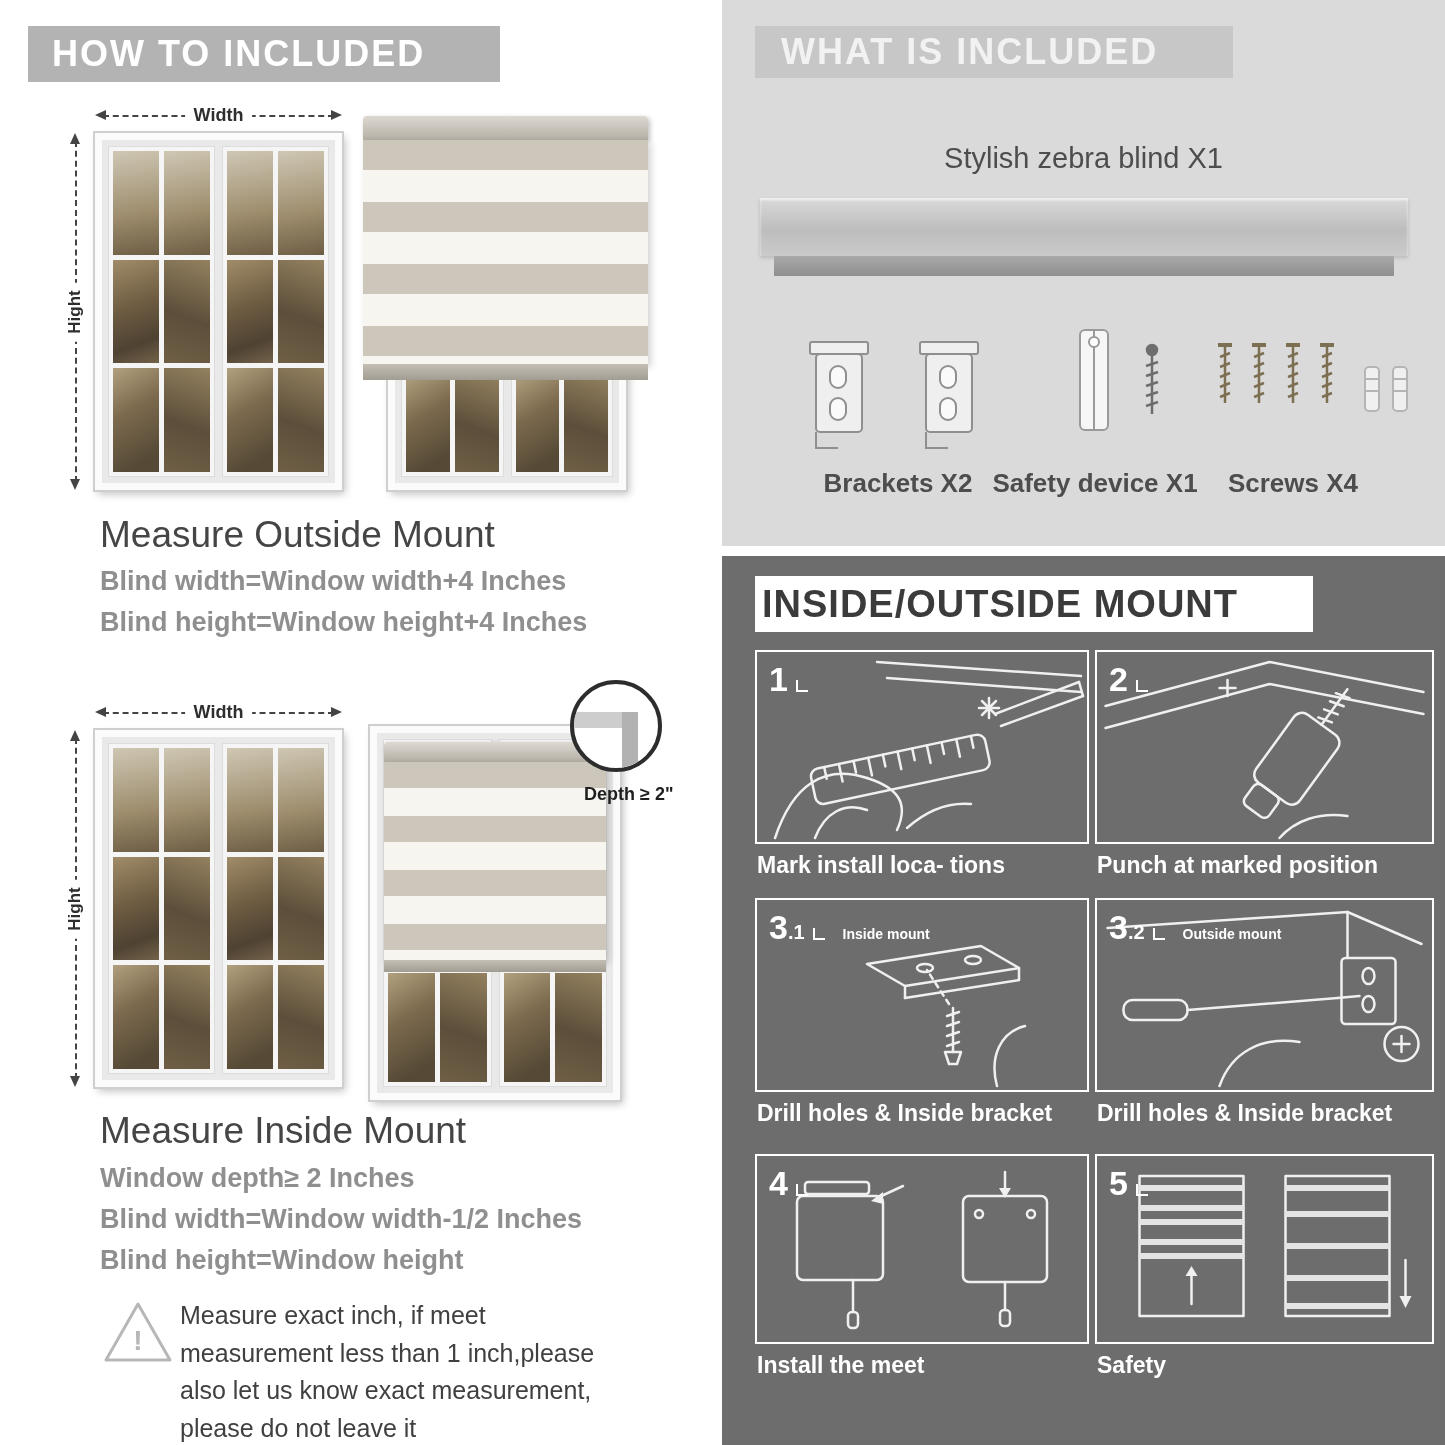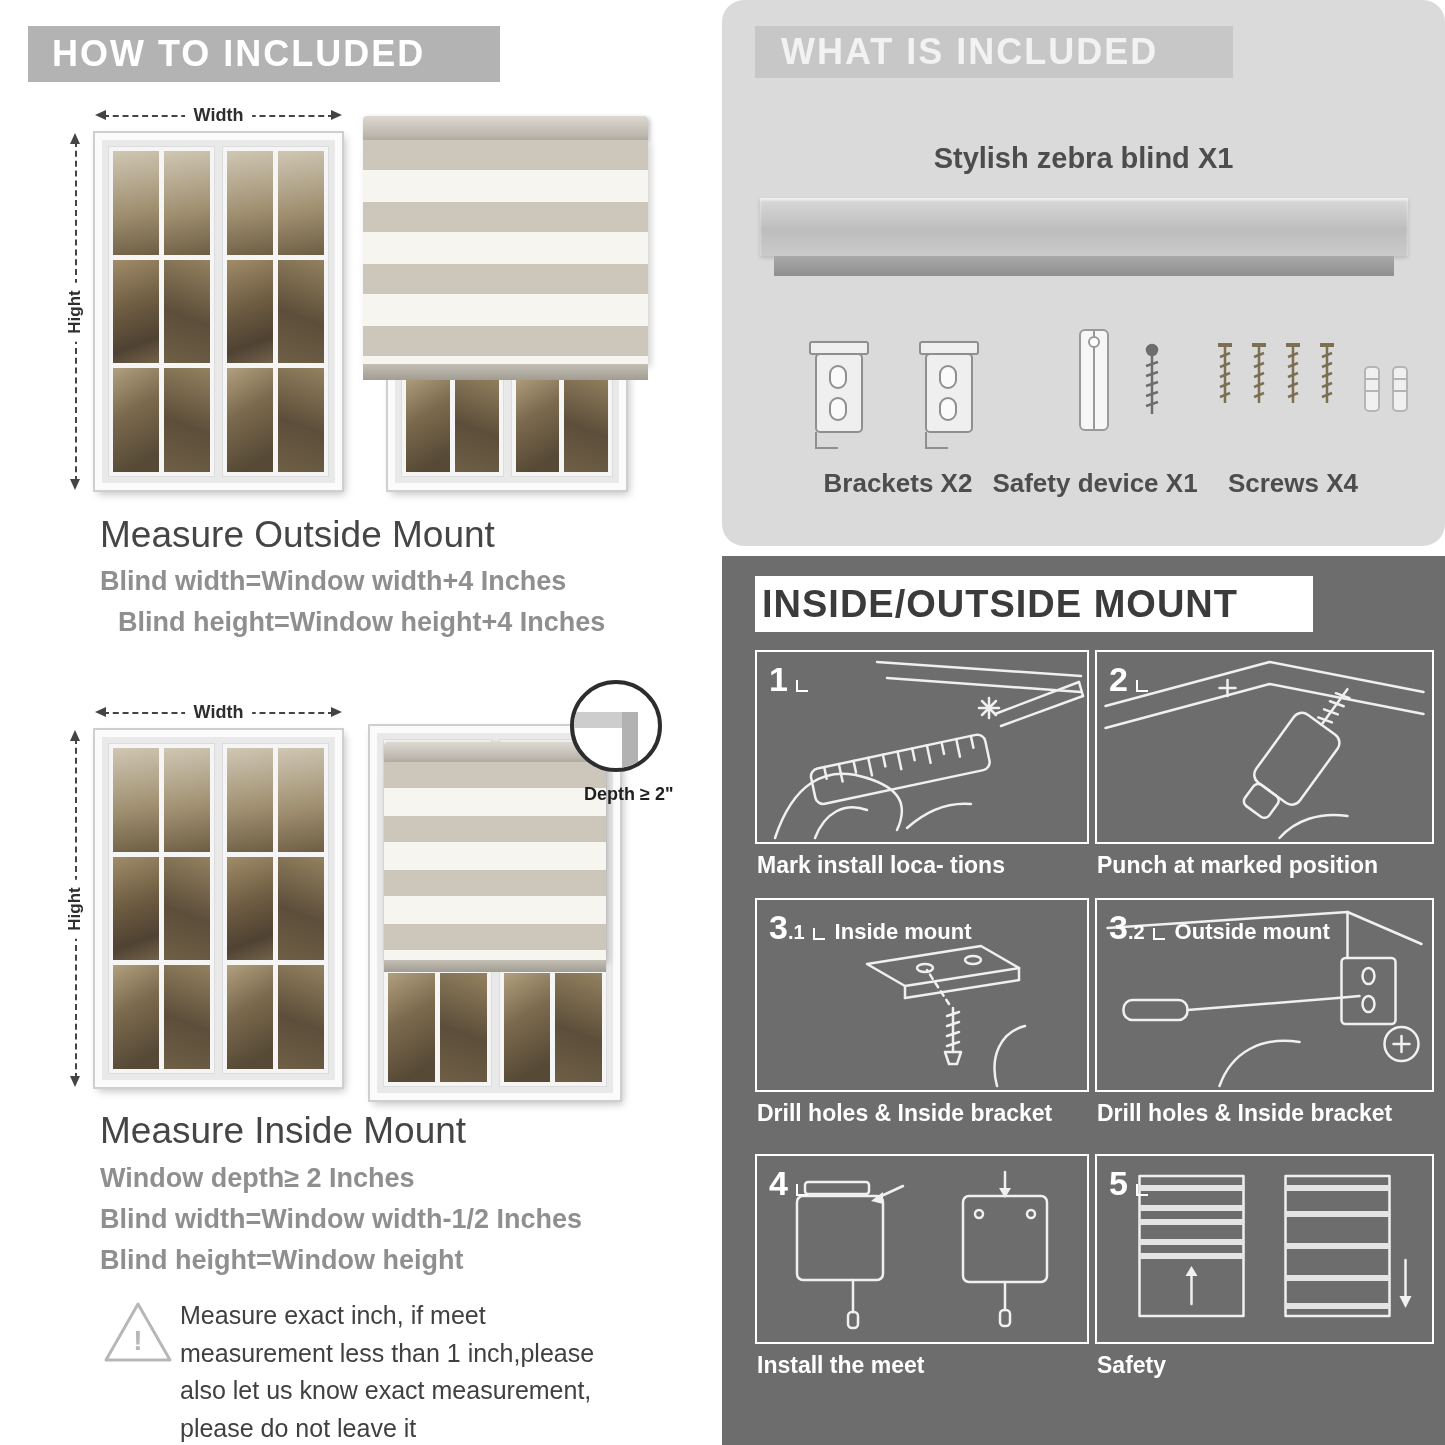--- a/index.html
+++ b/index.html
@@ -47,39 +47,39 @@
 
   .depth-circle{position:absolute;width:92px;height:92px;border:4px solid #2d2d2d;border-radius:50%;
     background:#fff;overflow:hidden;}
   .depth-circle .c-h{position:absolute;left:0;top:28px;right:20px;height:16px;background:#cdcdcd;}
   .depth-circle .c-v{position:absolute;right:20px;top:28px;bottom:0;width:16px;background:#b2b2b2;}
   .depth-label{position:absolute;font-size:18px;font-weight:bold;color:#1f1f1f;}
 
   .warn-text{position:absolute;font-size:25px;color:#404040;line-height:1.5;}
 
   
-  .section-included{position:absolute;left:722px;top:0;width:723px;height:546px;background:#dadada;border-radius:22px;}
+  .section-included{position:absolute;left:722px;top:0;width:723px;height:546px;background:#dadada;}
   .banner-right{position:absolute;left:33px;top:26px;width:478px;height:52px;background:#c7c7c7;color:#f2f2f2;
     font-size:36px;font-weight:bold;letter-spacing:2px;display:flex;align-items:center;padding-left:26px;}
-  .blind-label{position:absolute;left:0;right:0;top:142px;text-align:center;font-size:29px;font-weight:bold;color:#4d4d4d;}
+  .blind-label{position:absolute;left:0;right:0;top:142px;text-align:center;font-size:29px;font-weight:normal;color:#4d4d4d;}
   .hr-top{position:absolute;left:38px;top:198px;width:648px;height:58px;
     background:linear-gradient(180deg,#d9d9d9,#bdbdbd 55%,#cacaca);box-shadow:inset 0 2px 3px rgba(255,255,255,.7),0 2px 4px rgba(0,0,0,.15);}
   .hr-lip{position:absolute;left:52px;top:256px;width:620px;height:20px;background:linear-gradient(180deg,#a9a9a9,#8f8f8f);}
   .item-label{position:absolute;font-size:26px;font-weight:bold;color:#4d4d4d;text-align:center;}
 
   .section-mount{position:absolute;left:722px;top:556px;width:723px;height:889px;background:#6d6d6d;}
   .banner-mount{position:absolute;left:33px;top:20px;width:558px;height:56px;background:#fff;color:#3b3b3b;
     font-size:38px;font-weight:bold;letter-spacing:1px;display:flex;align-items:center;padding-left:7px;}
   .panel{position:absolute;border:2px solid #fff;}
   .step-head{position:absolute;left:12px;top:8px;color:#fff;display:flex;align-items:baseline;}
   .step-num{font-size:34px;font-weight:bold;}
   .step-sub{font-size:20px;font-weight:bold;}
   .num-corner{display:inline-block;width:12px;height:12px;border-left:2px solid #fff;border-bottom:2px solid #fff;
     margin:0 10px 0 8px;transform:translateY(1px);}
-  .step-inline{font-size:22px;font-weight:bold;}
+  .step-inline{font-size:14px;font-weight:bold;margin-left:8px;}
   .step-caption{position:absolute;color:#ffffff;font-size:23px;font-weight:bold;}
   .ill{position:absolute;left:0;top:0;width:100%;height:100%;}
   .sketch{stroke:#f0f0f0;fill:none;stroke-width:2.5;stroke-linecap:round;stroke-linejoin:round;}
   .ah{fill:#f0f0f0;stroke:none;}
   .stripe6{stroke:#e4e4e4;stroke-width:6;}
 </style>
 </head>
 <body>
 
 <div class="canvas">
@@ -136,21 +136,21 @@
         <div class="pane"></div>
         <div class="pane"></div>
     </div>
   </div>
   <div class="zrail" style="left:363px;top:116px;width:285px;height:24px"></div>
   <div class="zstripes" style="left:363px;top:140px;width:285px;height:224px"></div>
   <div class="zbottom" style="left:363px;top:364px;width:285px;height:16px"></div>
 
   <div class="abs h-title" style="left:100px;top:514px">Measure Outside Mount</div>
   <div class="abs h-line" style="left:100px;top:566px">Blind width=Window width+4 Inches</div>
-  <div class="abs h-line" style="left:118px;top:607px">Blind height=Window height+4 Inches</div>
+  <div class="abs h-line" style="left:100px;top:607px">Blind height=Window height+4 Inches</div>
 
   <div class="mline-h" style="left:95px;top:701px;width:247px;height:22px">
     <div class="line"></div>
       <div class="ah-l"></div>
       <div class="ah-r"></div>
     <span class="mlabel">Width</span>
   </div>
   <div class="mline-v" style="left:64px;top:730px;width:22px;height:357px">
     <div class="line"></div>
       <div class="ah-t"></div>

